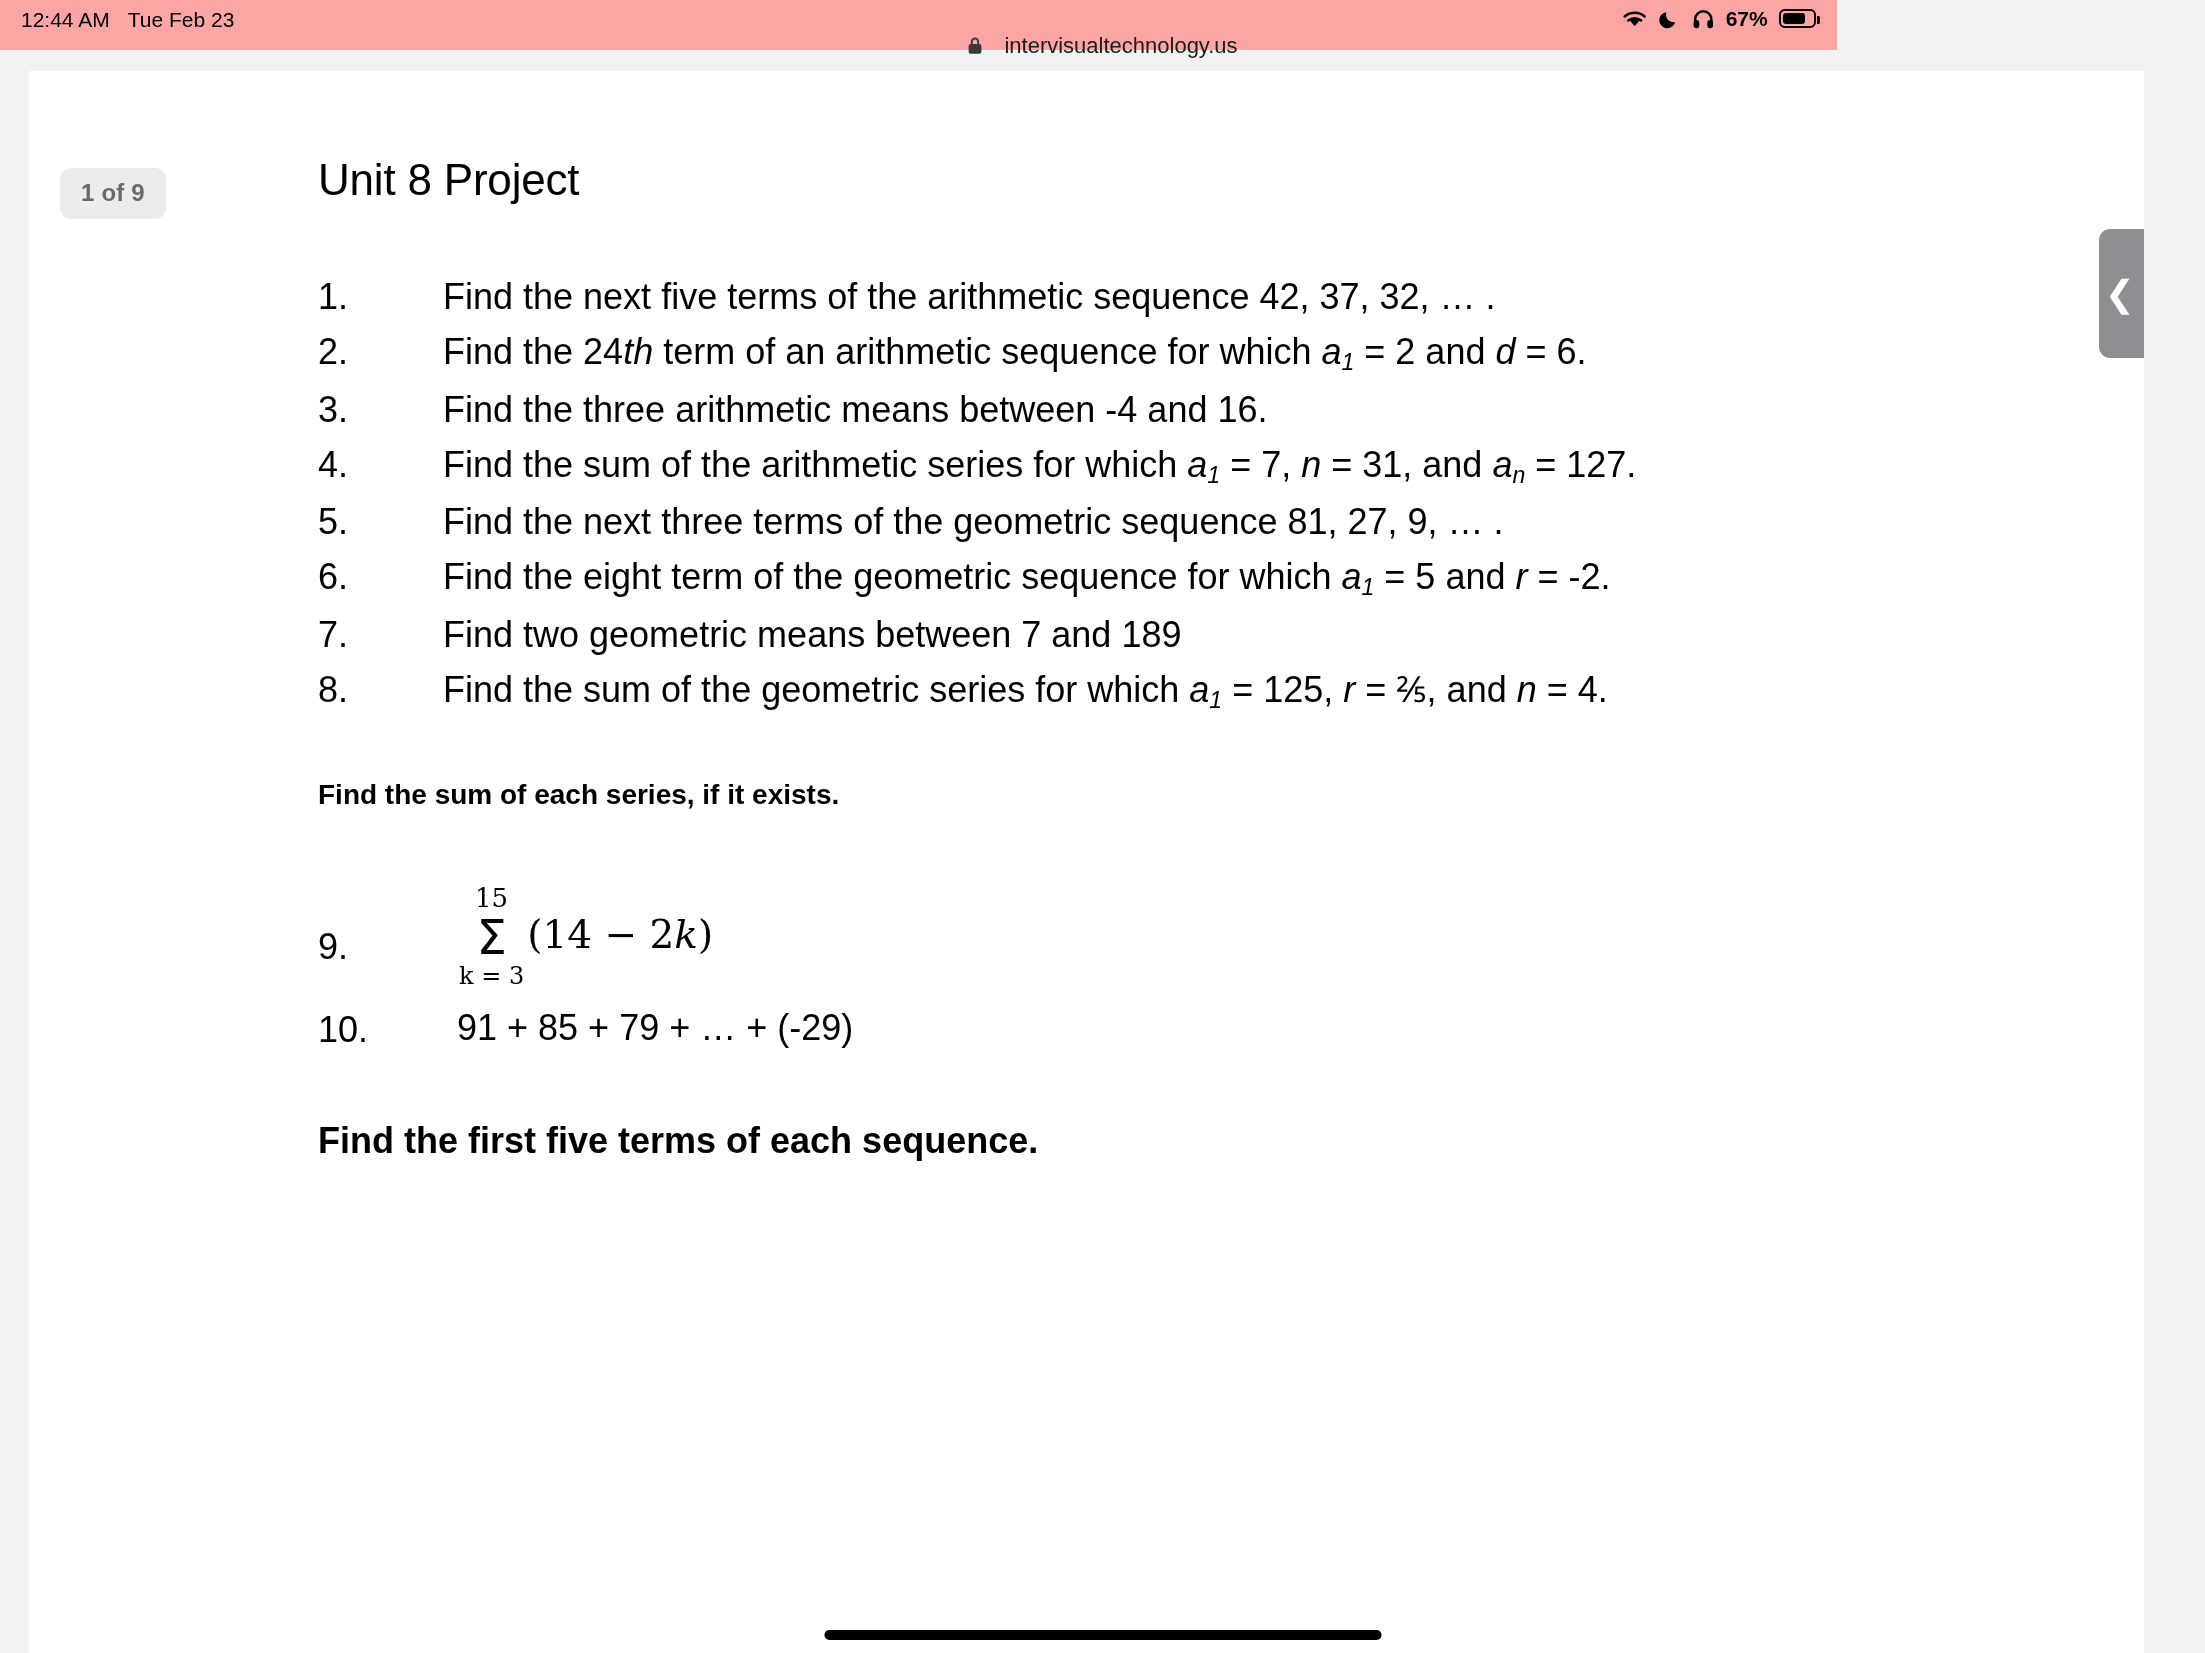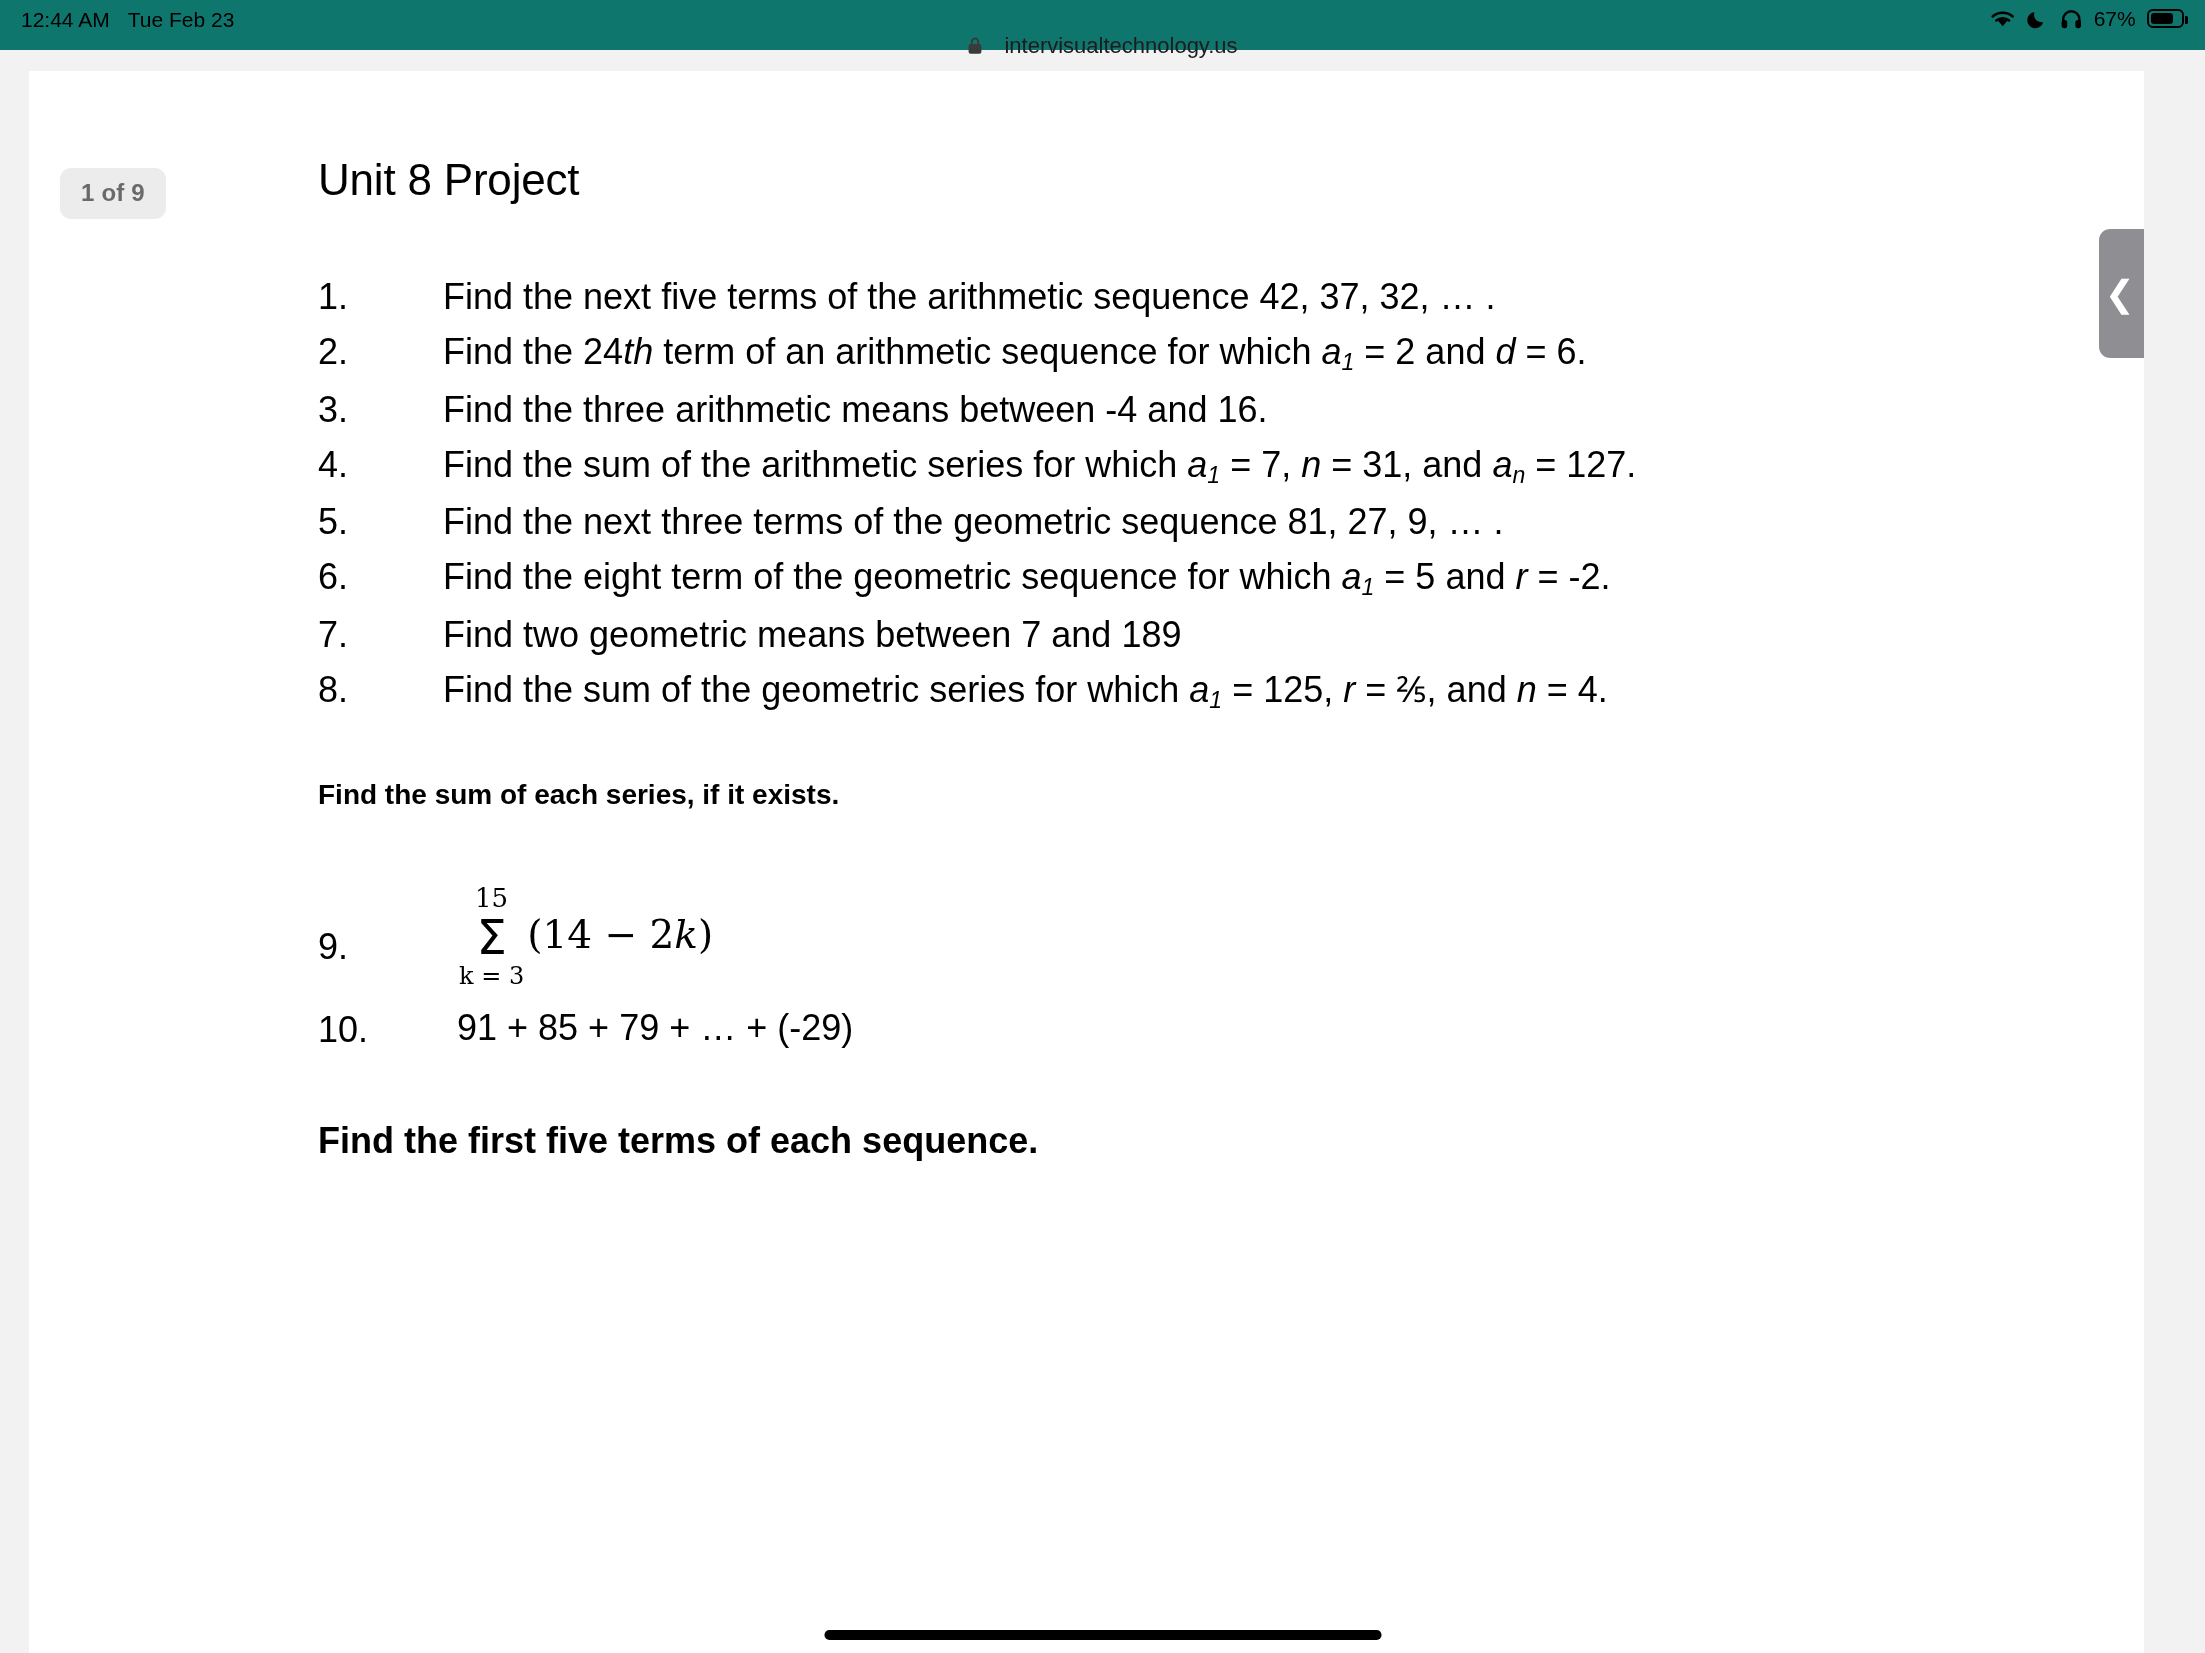--- a/index.html
+++ b/index.html
@@ -16,23 +16,24 @@
     position: relative;
     width: 2205px;
     height: 1653px;
     background: #f2f2f2;
   }
 
   
   .statusbar {
     position: absolute;
     top: 0; left: 0;
-    width: 2205px;
+    width: 1817px;
     height: 50px;
-    background: #0f766e;
+    background: #fca5a5;
+    padding-left: 20px;
   }
   .status-left {
     position: absolute;
     left: 21px;
     top: 8px;
     display: flex;
     align-items: center;
     gap: 18px;
     font-size: 21px;
     color: #000;
@@ -40,21 +41,21 @@
   }
   .status-right {
     position: absolute;
     right: 21px;
     top: 6.5px;
     display: flex;
     align-items: center;
     gap: 11.3px;
     font-size: 21px;
     color: #000;
-    font-weight: 400;
+    font-weight: 700;
   }
   .wifi-icon svg, .moon-icon svg, .headphone-icon svg { display: block; }
   .battery {
     position: relative;
     width: 37px;
     height: 19.4px;
     border: 2px solid #000;
     border-radius: 5.7px;
     box-sizing: border-box;
   }

